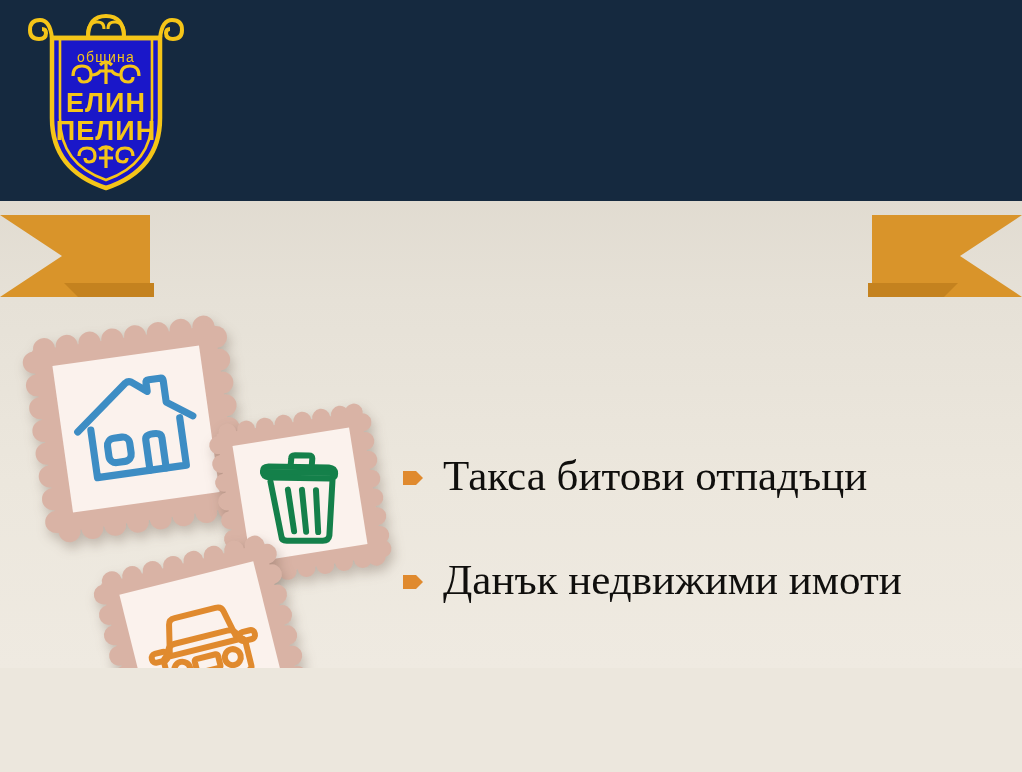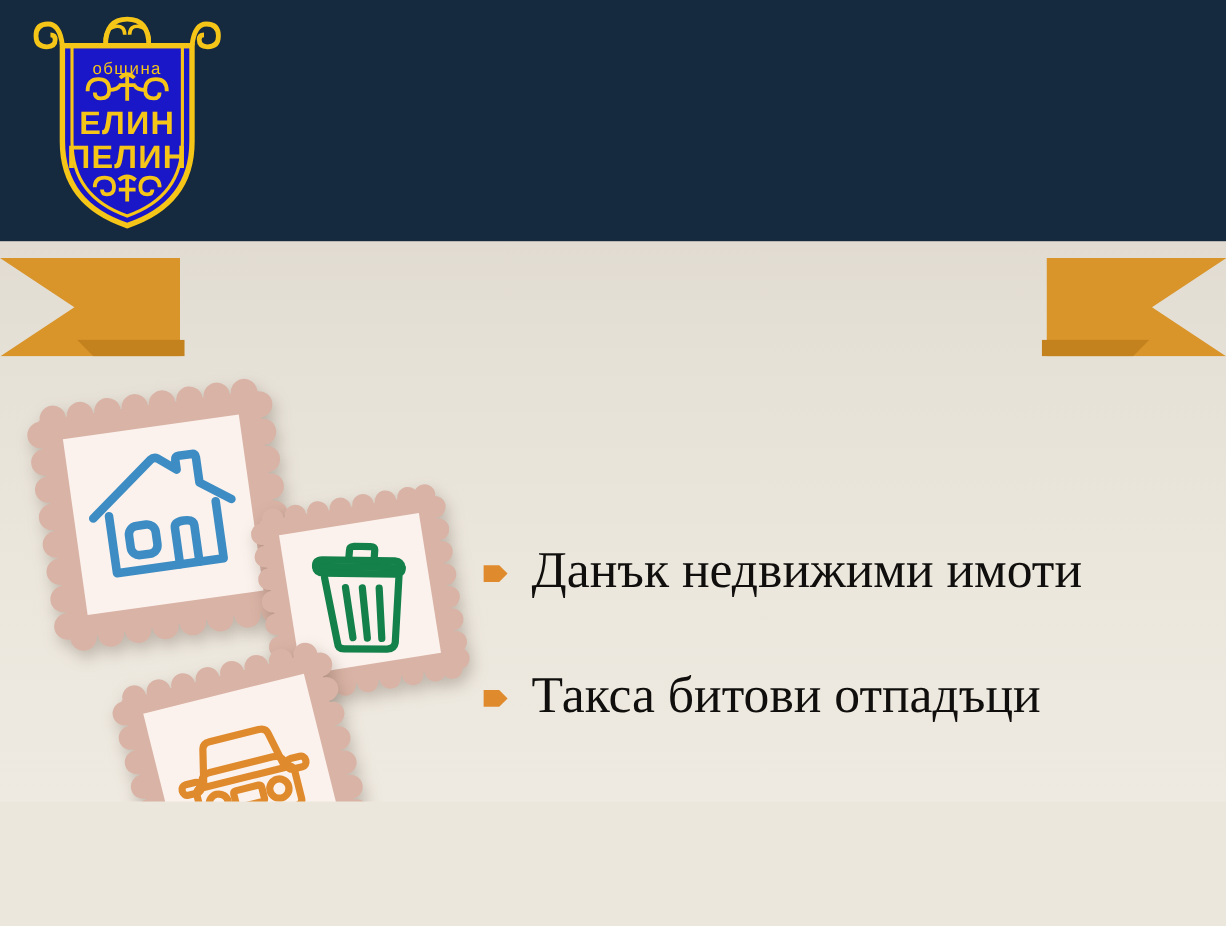--- a/index.html
+++ b/index.html
@@ -419,28 +419,28 @@
   </div>
 
   <ul class="bullet-list" style="list-style:none;margin:0;padding:0;">
 
     <li class="bullet-row">
       <span class="bullet-mark">
         <svg viewBox="0 0 26 26" width="26" height="26" xmlns="http://www.w3.org/2000/svg">
           <path d="M3 6 L16 6 L23 13 L16 20 L3 20 Z" fill="#e08a2e"></path>
         </svg>
       </span>
-      <span class="bullet-text">Данък недвижими имоти</span>
+      <span class="bullet-text">Такса битови отпадъци</span>
     </li>
 
     <li class="bullet-row">
       <span class="bullet-mark">
         <svg viewBox="0 0 26 26" width="26" height="26" xmlns="http://www.w3.org/2000/svg">
           <path d="M3 6 L16 6 L23 13 L16 20 L3 20 Z" fill="#e08a2e"></path>
         </svg>
       </span>
-      <span class="bullet-text">Такса битови отпадъци</span>
+      <span class="bullet-text">Данък недвижими имоти</span>
     </li>
 
 
   </ul>
 
 </div>
 
 </body></html>

